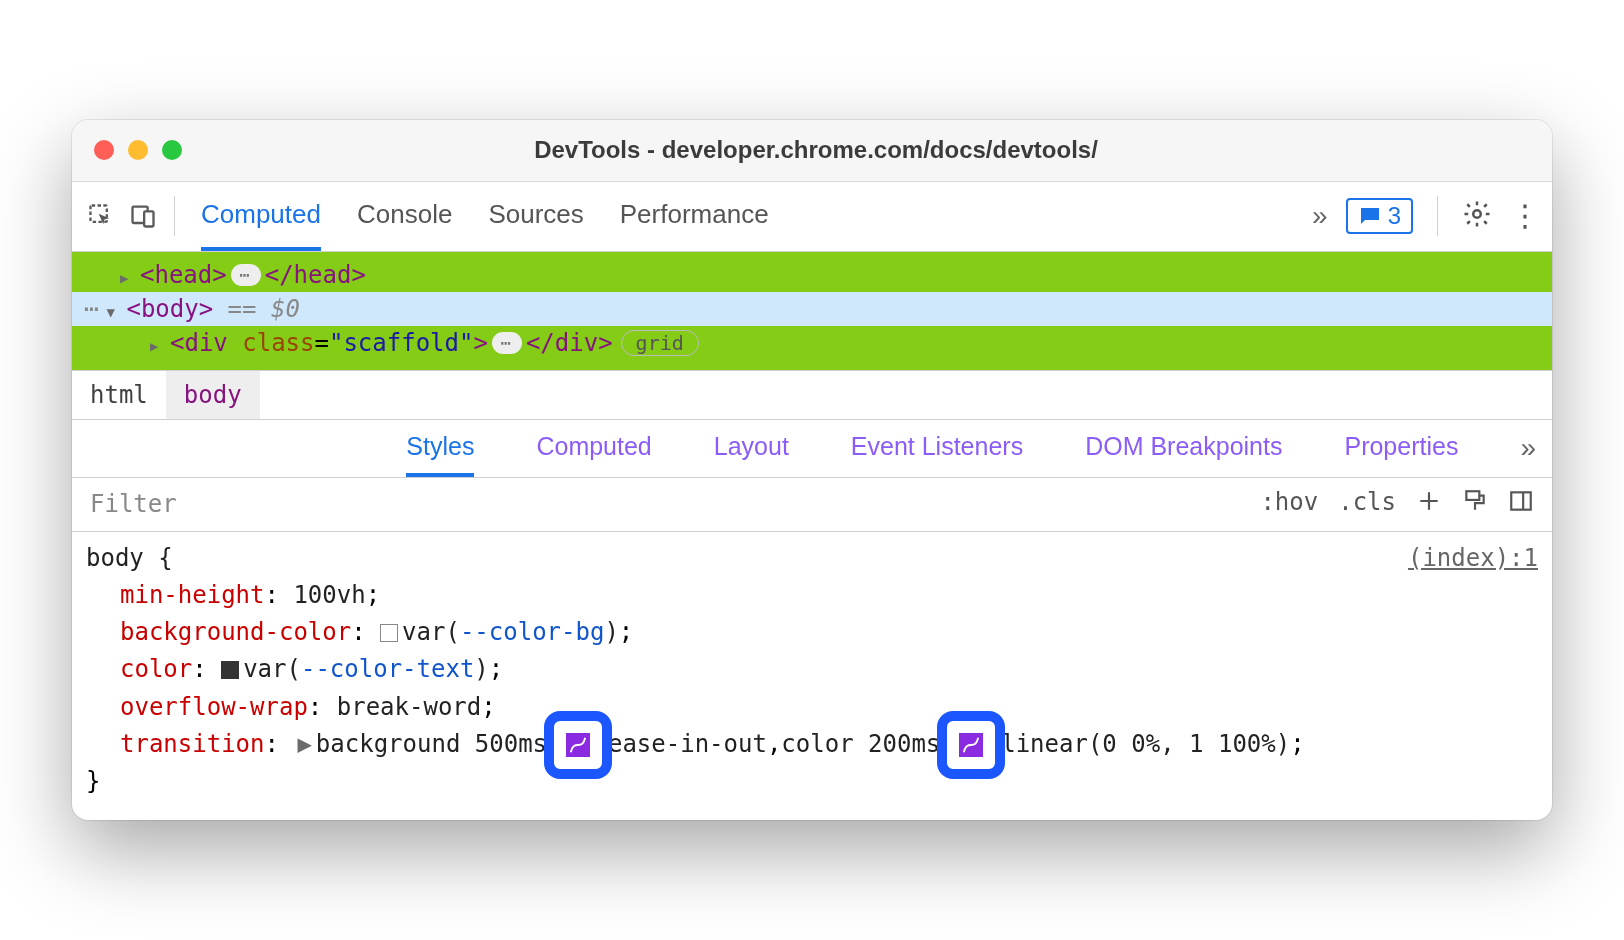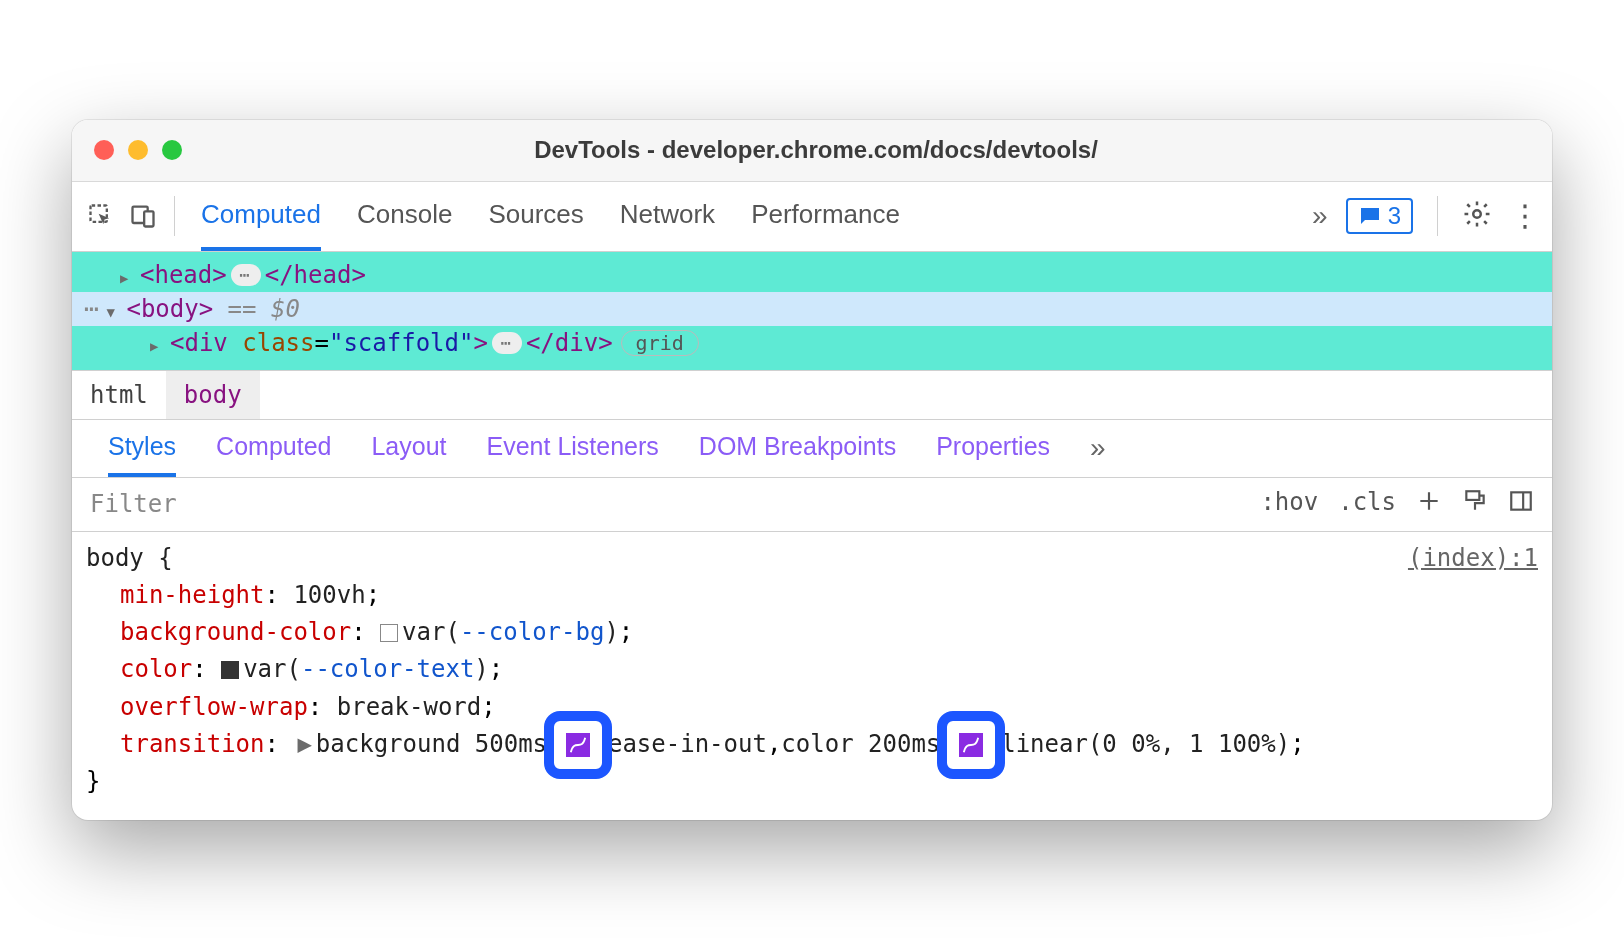--- a/index.html
+++ b/index.html
@@ -17,37 +17,37 @@
 .tabs { display: flex; align-items: stretch; height: 100%; gap: 36px; margin-left: 12px; flex: 1; }
 .tab { display: flex; align-items: center; font-size: 26px; color: #555; cursor: pointer; border-bottom: 4px solid transparent; }
 .tab.active { color: #1a73e8; border-bottom-color: #1a73e8; font-weight: 500; }
 .toolbar-right { display: flex; align-items: center; gap: 18px; margin-left: auto; }
 .chev { font-size: 28px; color: #666; cursor: pointer; }
 .issues { display: flex; align-items: center; gap: 6px; border: 2px solid #1a73e8; border-radius: 4px; padding: 2px 10px; color: #1a73e8; font-size: 24px; cursor: pointer; }
 .issues svg { width: 24px; height: 24px; fill: #1a73e8; }
 .gear, .kebab { color: #555; cursor: pointer; }
 .gear svg { width: 30px; height: 30px; }
 .kebab { font-size: 30px; line-height: 1; }
-.dom { font-family: ui-monospace, Menlo, monospace; font-size: 24px; padding: 6px 0 10px 0; background: #5eead4; }
+.dom { font-family: ui-monospace, Menlo, monospace; font-size: 24px; padding: 6px 0 10px 0; background: #84cc16; }
 .dom-line { display: flex; align-items: center; padding: 3px 0 3px 22px; white-space: pre; }
 .dom-line.selected { background: #cfe8fc; }
 .arrow { color: #6b6b6b; cursor: pointer; width: 20px; display: inline-block; }
 .arrow.right::before { content: "▶"; font-size: 14px; }
 .arrow.down::before { content: "▼"; font-size: 14px; }
 .tag { color: #881280; }
 .attr-name { color: #994500; }
 .attr-val { color: #1a1aa6; }
 .eq0 { color: #888; font-style: italic; font-family: ui-monospace, Menlo, monospace; }
 .dots-circ { display: inline-flex; align-items: center; justify-content: center; min-width: 30px; height: 22px; padding: 0 6px; border-radius: 11px; background: #eee; color: #777; font-size: 18px; letter-spacing: 2px; margin: 0 4px; }
 .badge { display: inline-block; border: 1px solid #bbb; border-radius: 14px; padding: 0 14px; font-size: 20px; color: #555; margin-left: 8px; font-family: ui-monospace, Menlo, monospace; }
 .dom-dots { color: #888; margin-right: 6px; letter-spacing: 2px; }
 .crumbs { display: flex; border-top: 1px solid #d0d0d0; border-bottom: 1px solid #d0d0d0; }
 .crumb { padding: 10px 18px; font-size: 24px; color: #404040; font-family: ui-monospace, Menlo, monospace; cursor: pointer; }
 .crumb.active { background: #eee; color: #881280; }
-.subtabs { display: flex; align-items: center; height: 58px; border-bottom: 1px solid #d0d0d0; gap: 40px; padding: 0 36px; }
+.subtabs { display: flex; align-items: center; height: 58px; border-bottom: 1px solid #d0d0d0; gap: 62px; padding: 0 16px; justify-content: flex-end; }
 .subtab { font-size: 25px; color: #8b5cf6; cursor: pointer; height: 100%; display: flex; align-items: center; border-bottom: 4px solid transparent; }
 .subtab.active { color: #1a73e8; border-bottom-color: #1a73e8; font-weight: 500; }
 .filter-row { display: flex; align-items: center; border-bottom: 1px solid #d0d0d0; height: 54px; }
 .filter-input { flex: 1; border: none; outline: none; font-size: 24px; padding: 0 18px; font-family: ui-monospace, Menlo, monospace; color: #333; }
 .filter-input::placeholder { color: #888; }
 .ftools { display: flex; align-items: flex-start; gap: 20px; padding: 0 18px; color: #555; font-family: ui-monospace, Menlo, monospace; font-size: 24px; }
 .ftools span, .ftools svg { cursor: pointer; }
 .ftools svg { width: 26px; height: 26px; }
 .styles { font-family: ui-monospace, Menlo, monospace; font-size: 24px; padding: 8px 14px 20px 14px; line-height: 1.55; position: relative; }
 .rule-head { display: flex; }
@@ -89,21 +89,20 @@
       <svg viewBox="0 0 24 24" fill="none" stroke="currentColor" stroke-width="2">
           <rect x="3" y="4" width="13" height="14" rx="1"></rect>
           <rect x="13" y="8" width="8" height="13" rx="1" fill="#fff"></rect>
         </svg>
     </div>
     <div class="sep"></div>
     <div class="tabs">
       <div class="tab active">Computed</div>
       <div class="tab">Console</div>
       <div class="tab">Sources</div>
-      <div class="tab">Network</div>
       <div class="tab">Performance</div>
     </div>
     <div class="toolbar-right">
       <span class="chev">»</span>
       <div class="issues">
         <svg viewBox="0 0 24 24">
             <path d="M3 4h18v12H7l-4 4V4z"></path>
           </svg>
         <span>3</span>
       </div>

